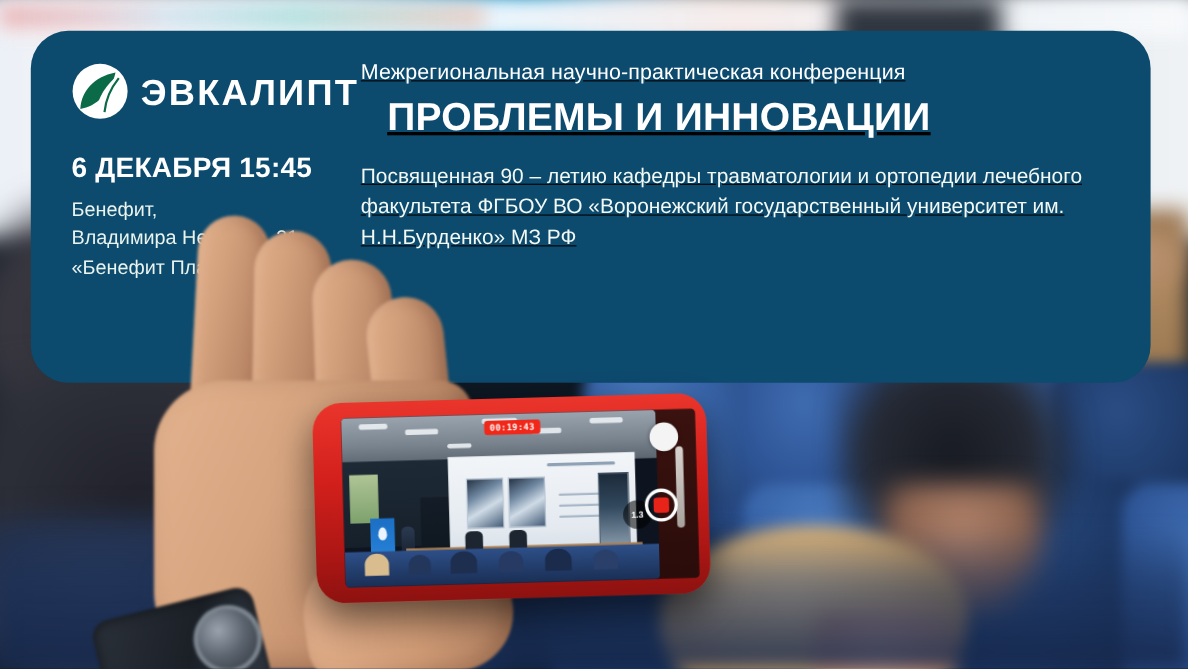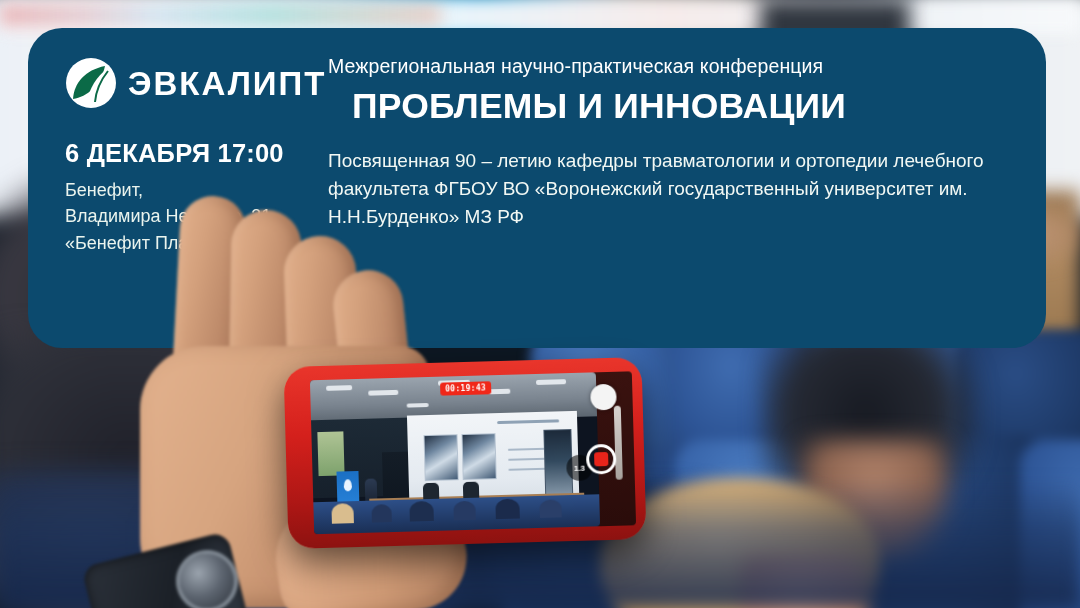--- a/index.html
+++ b/index.html
@@ -269,21 +269,21 @@
     background:#0c4a6e;
     border-radius:34px;
     display:flex;
     z-index:5;
   }
   .card-left{
     width:300px; flex:0 0 300px;
     padding:29px 0 0 37px;
   }
   .card-right{
-    flex:1; padding:27px 34px 0 0;
+    flex:1; padding:27px 34px 0 0;text-decoration:underline;
   }
 
   .logo-row{ display:flex; align-items:center; gap:11px; margin-bottom:30px; }
   .logo-mark{ width:52px; height:52px; flex:0 0 52px; position:relative; }
   .logo-word{
     color:#fff; font-size:33px; font-weight:700; letter-spacing:2.0px;
     line-height:1; white-space:nowrap;
   }
 
   .date-line{
@@ -354,21 +354,21 @@
           <svg viewBox="0 0 52 52" width="52" height="52" aria-hidden="true">
             <circle cx="26" cy="26" r="25" fill="#ffffff"></circle>
             <path d="M40 9 C20 13 9 26 8 42 C22 40 36 28 40 9 Z" fill="#0b6a47"></path>
             <path d="M43 11 C31 20 24 32 22 45 C34 39 43 27 43 11 Z" fill="#ffffff"></path>
             <path d="M30 45 C31 34 35 24 43 14" stroke="#0b6a47" stroke-width="2" fill="none"></path>
           </svg>
         </div>
         <div class="logo-word">ЭВКАЛИПТ</div>
       </div>
 
-      <div class="date-line">6 ДЕКАБРЯ 17:00</div>
+      <div class="date-line">6 ДЕКАБРЯ 15:45</div>
       <div class="addr">
         <div>Бенефит,</div>
         <div>Владимира Невского, 31</div>
         <div>«Бенефит Плаза»</div>
       </div>
     </div>
 
     <div class="card-right">
       <div class="kicker">Межрегиональная научно-практическая конференция</div>
       <div class="headline">

